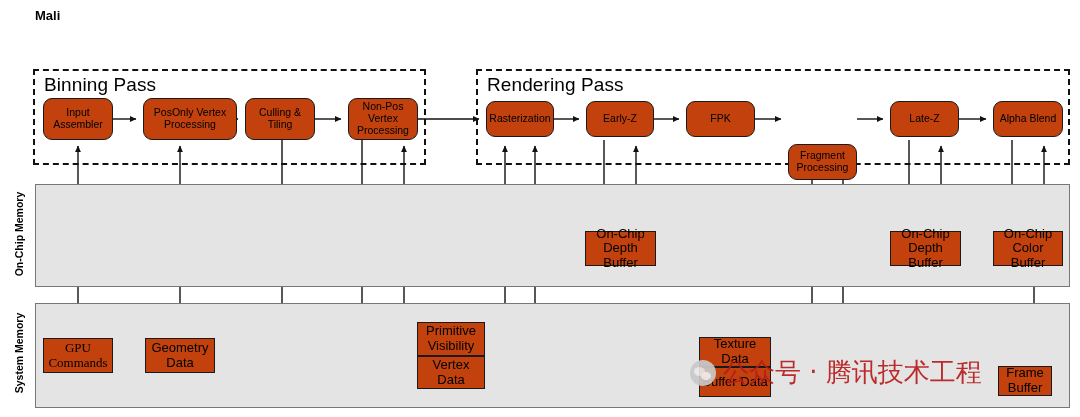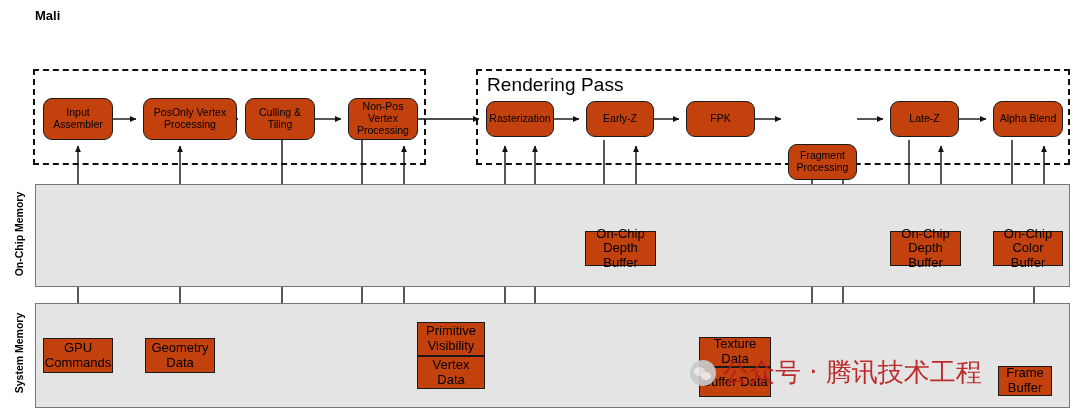--- a/index.html
+++ b/index.html
@@ -69,20 +69,21 @@
 
   <div id="title">Mali</div>
 
   <div class="band" id="band-0" style="left: 35px; top: 184px; width: 1035px; height: 103px;"></div>
   <div class="band" id="band-1" style="left: 35px; top: 303px; width: 1035px; height: 105px;"></div>
   <div class="band-label" id="bandlbl-0" style="left: -31px; top: 228px; width: 100px; transform: rotate(-90deg);">On-Chip Memory</div>
   <div class="band-label" id="bandlbl-1" style="left: -31px; top: 347px; width: 100px; transform: rotate(-90deg);">System Memory</div>
 
   <div class="pass-box" id="pass-0" style="left: 33px; top: 69px; width: 393px; height: 96px;"></div>
   <div class="pass-box" id="pass-1" style="left: 476px; top: 69px; width: 594px; height: 96px;"></div>
+  <div class="pass-title" id="passttl-0" style="left: 44px; top: 74px;">Binning Pass</div>
   <div class="pass-title" id="passttl-1" style="left: 487px; top: 74px;">Rendering Pass</div>
 
   <svg class="layer" viewBox="0 0 1080 417">
     <defs>
       <marker id="ah" markerWidth="7" markerHeight="7" refX="6.2" refY="3" orient="auto" markerUnits="userSpaceOnUse">
         <path d="M0,0 L6.6,3 L0,6 z" fill="#111"></path>
       </marker>
     </defs>
     <g stroke="#111" stroke-width="1.4" fill="none">
 
@@ -166,21 +167,21 @@
     </div>
     <div class="node mem-node" style="left: 585px; top: 231px; width: 71px; height: 35px;">
       <span>On-Chip Depth Buffer</span>
     </div>
     <div class="node mem-node" style="left: 890px; top: 231px; width: 71px; height: 35px;">
       <span>On-Chip Depth Buffer</span>
     </div>
     <div class="node mem-node" style="left: 993px; top: 231px; width: 70px; height: 35px;">
       <span>On-Chip Color Buffer</span>
     </div>
-    <div class="node mem-node" style="left: 43px; top: 338px; width: 70px; height: 35px;">
+    <div class="node mem-node" style="left: 43px; top: 338px; width: 70px; height: 35px; font-family: Liberation Serif, serif;">
       <span>GPU Commands</span>
     </div>
     <div class="node mem-node" style="left: 145px; top: 338px; width: 70px; height: 35px;">
       <span>Geometry Data</span>
     </div>
     <div class="node mem-node" style="left: 417px; top: 322px; width: 68px; height: 34px;">
       <span>Primitive Visibility</span>
     </div>
     <div class="node mem-node" style="left: 417px; top: 356px; width: 68px; height: 33px;">
       <span>Vertex Data</span>

